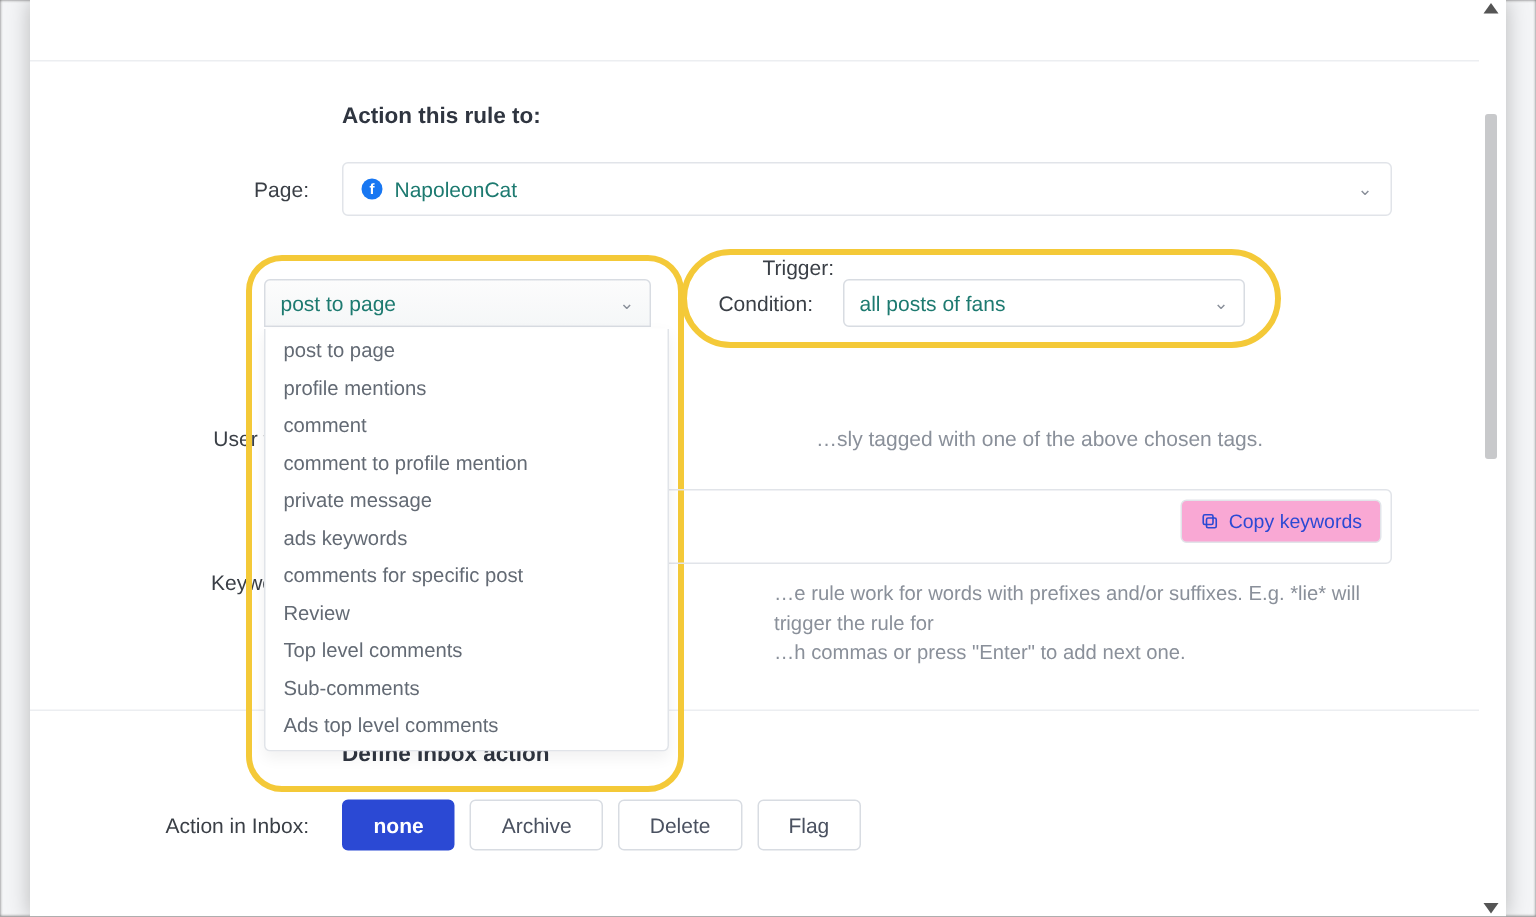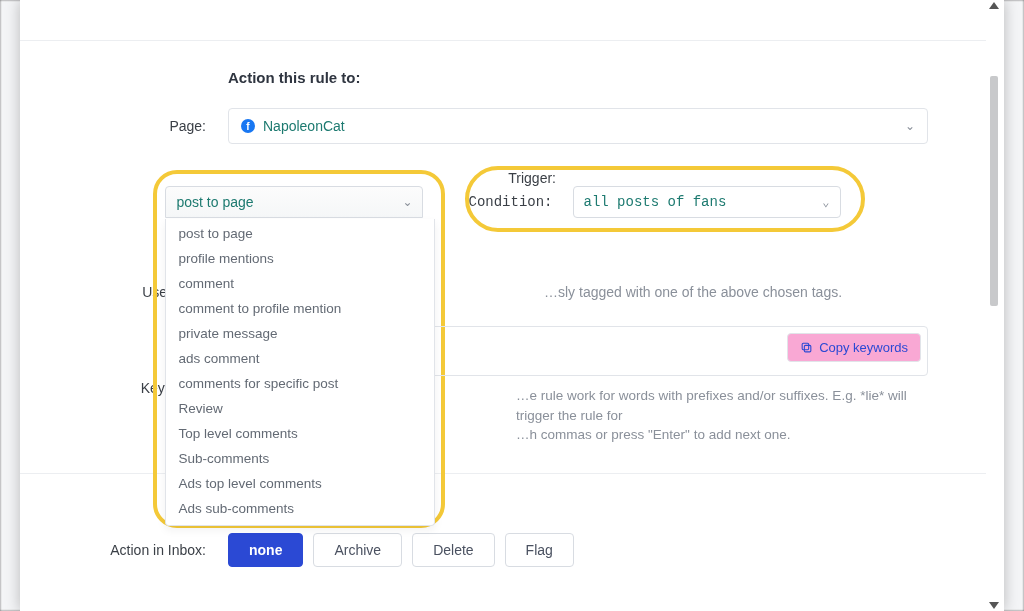--- a/index.html
+++ b/index.html
@@ -110,21 +110,21 @@
     margin-left: auto;
     color: #8a909a;
     font-size: 12px;
   }
   .trig-split {
     display: flex;
     align-items: center;
     gap: 45px;
   }
   .trig-left { flex: 0 0 auto; }
-  .trig-right { display: flex; align-items: center; gap: 20px; flex: 1; justify-content: flex-end; font-family: Liberation Mono, monospace;}
+  .trig-right { display: flex; align-items: center; gap: 20px; flex: 1; justify-content: flex-end;}
   .hl-ring {
     position: absolute;
     border: 4px solid #f4c938;
     border-radius: 24px;
     pointer-events: none;
   }
   .hl-trigger {
     top: -16px; left: -12px;
     width: 292px; height: 358px;
     border-radius: 24px;
@@ -265,27 +265,26 @@
                 <div class="combo open">
                   <span class="val">post to page</span>
                   <span class="chev">⌄</span>
                 </div>
                 <div class="dropdown">
                   <div class="opt">post to page</div>
                   <div class="opt">profile mentions</div>
                   <div class="opt">comment</div>
                   <div class="opt">comment to profile mention</div>
                   <div class="opt">private message</div>
-                  <div class="opt">ads comment</div>
+                  <div class="opt">ads keywords</div>
                   <div class="opt">comments for specific post</div>
                   <div class="opt">Review</div>
                   <div class="opt">Top level comments</div>
                   <div class="opt">Sub-comments</div>
                   <div class="opt">Ads top level comments</div>
-                  <div class="opt">Ads sub-comments</div>
                 </div>
               </div>
               <div class="trig-right" style="position:relative;">
                 <div class="hl-ring hl-condition"></div>
                 <span class="cond-label">Condition:</span>
                 <div class="combo condition">
                   <span class="val">all posts of fans</span>
                   <span class="chev">⌄</span>
                 </div>
               </div>

